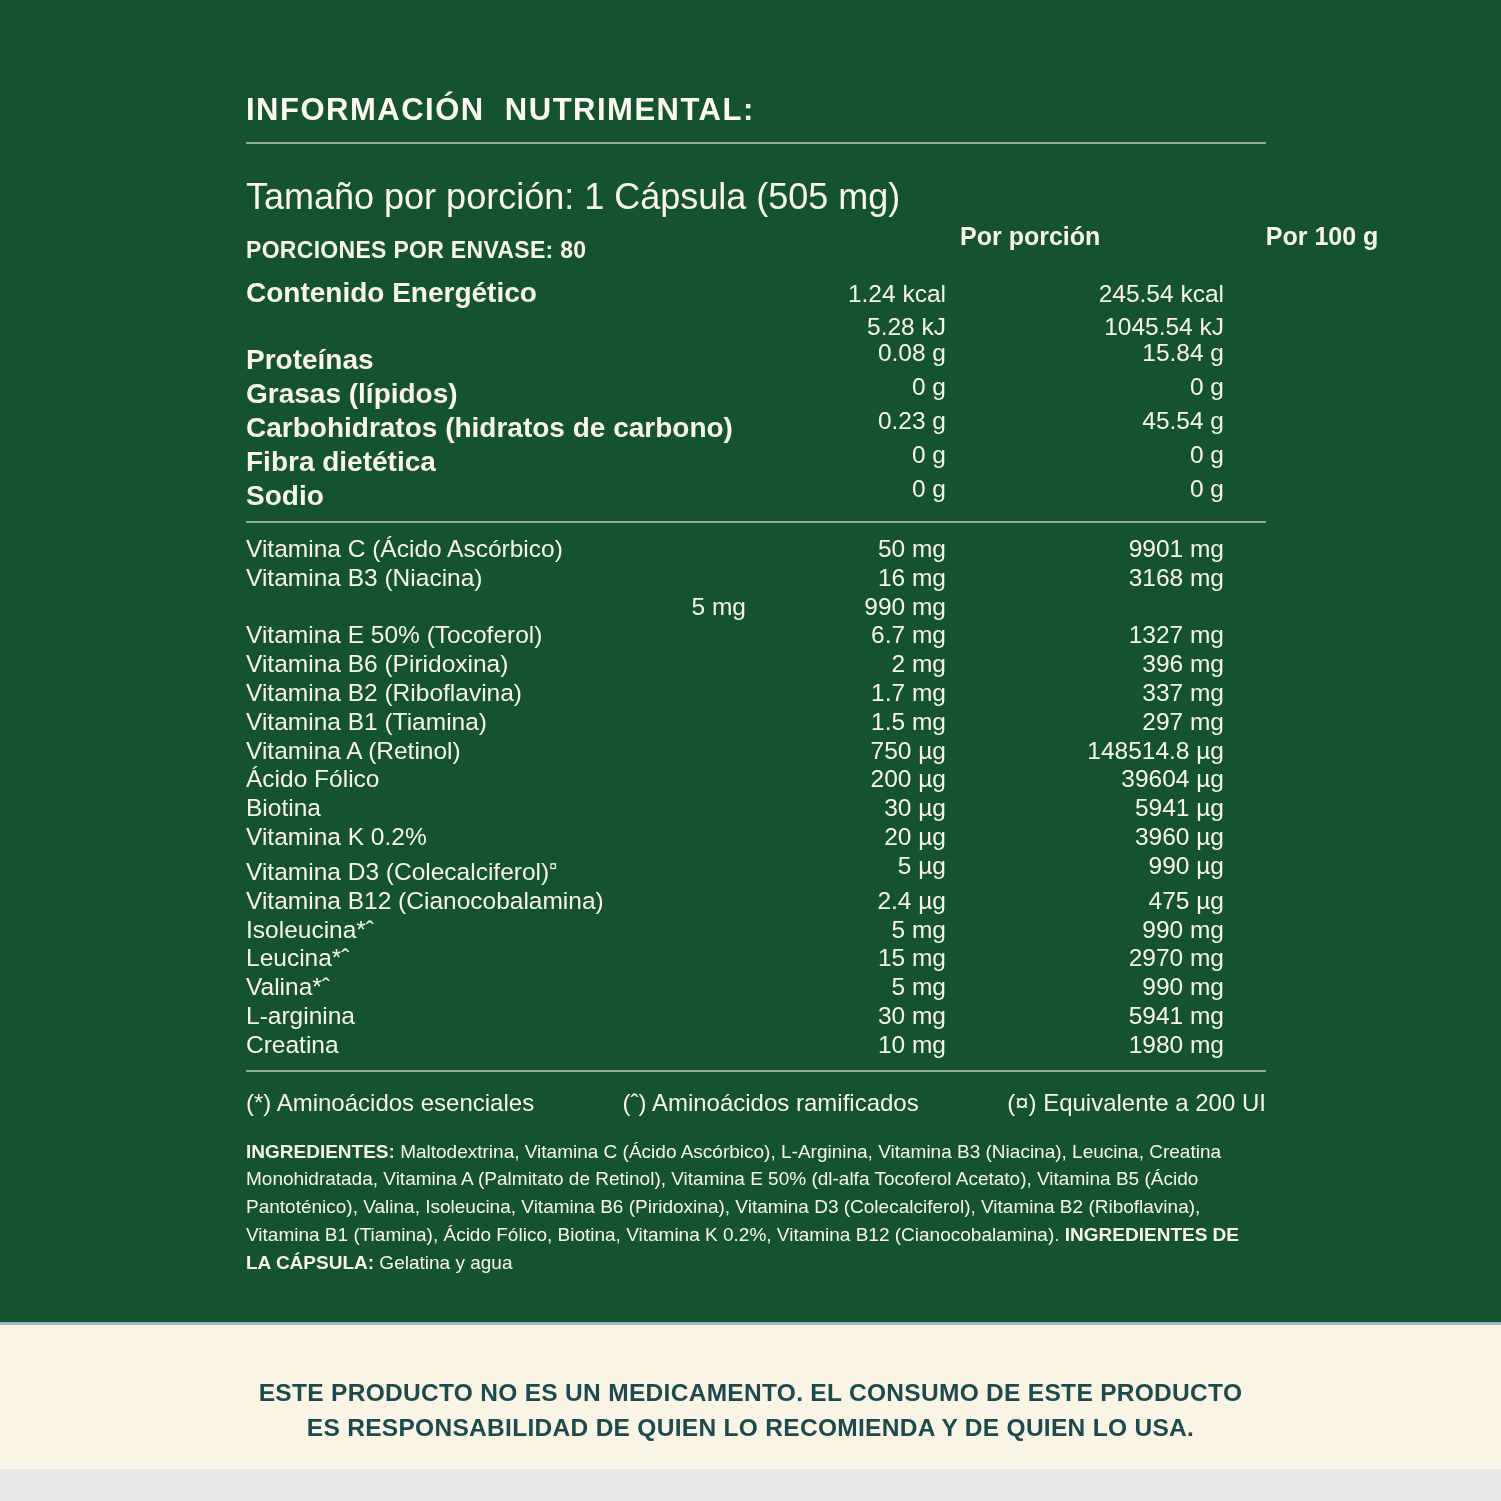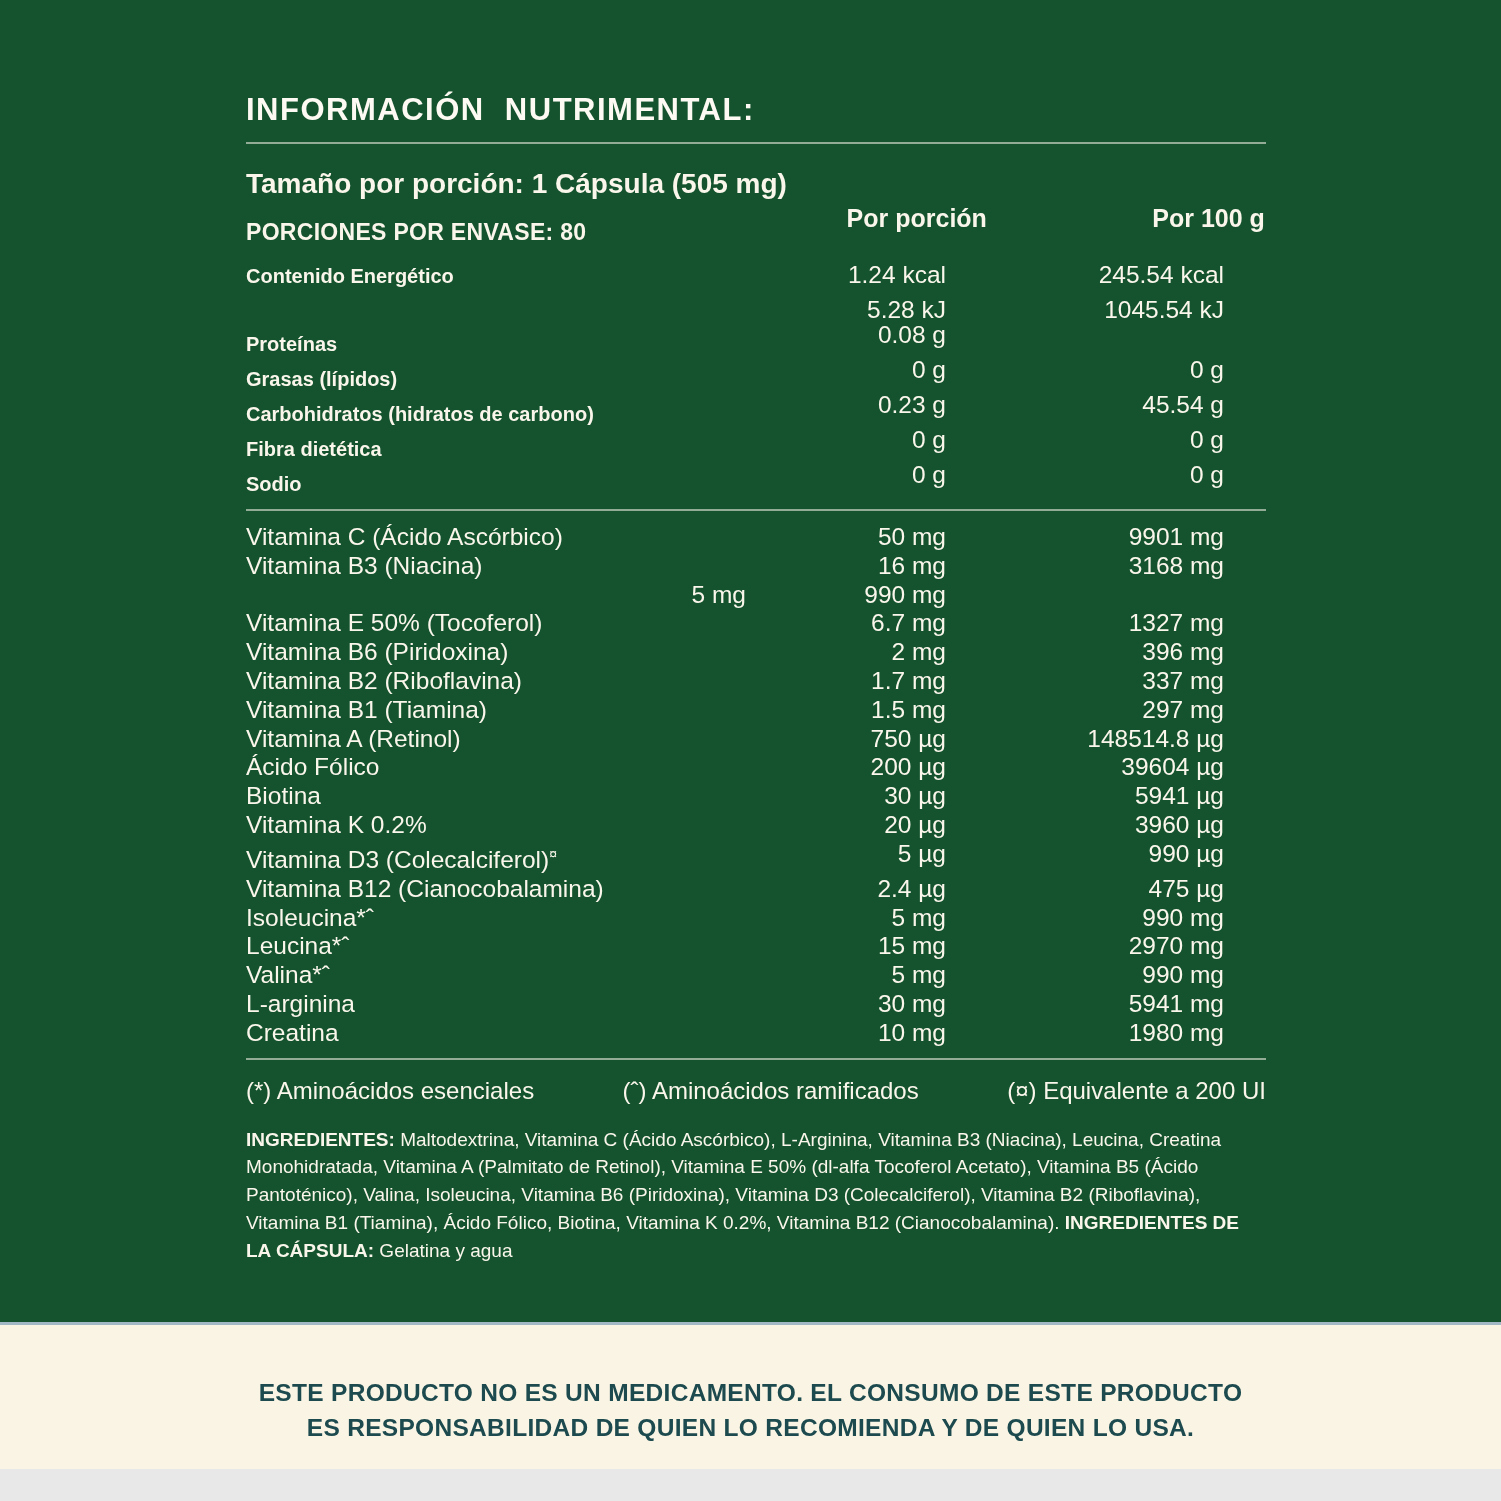--- a/index.html
+++ b/index.html
@@ -39,23 +39,23 @@
   .cols {
     display: grid;
     grid-template-columns: 1fr 200px 278px;
     padding-right: 42px;
   }
 
   
   .hdr { margin-top: 16px; align-items: start; }
   .serving-size {
     grid-column: 1;
-    font-size: 28px;
-    font-weight: bold;
-    margin-top: 8px;
+    font-size: 36px;
+    font-weight: normal;
+    margin-top: 16px;
     white-space: nowrap;
   }
   .quantity-header {
     grid-column: 2 / span 2;
     text-align: center;
     padding-left: 80px;
     font-size: 25px;
     font-weight: bold;
   }
   .servings-per-container {
@@ -68,21 +68,21 @@
   .col-head {
     font-size: 25px;
     font-weight: bold;
     text-align: right;
     padding-top: 4px;
   }
 
   
   .macros { margin-top: 12px; }
   .macro-row { line-height: 33px; align-items: baseline; }
-  .macro-label { font-size: 20px; font-weight: bold; }
+  .macro-label { font-size: 28px; font-weight: bold; }
   .macro-val { font-size: 24.5px; text-align: right; }
   .raised { position: relative; top: -8px; }
 
   
   .micros { margin-top: 12px; }
   .micro-row { line-height: 28.8px; }
   .micro-label { font-size: 24.5px; }
   .micro-label sup { font-size: 14px; }
   .micro-val { font-size: 24.5px; text-align: right; }
 
@@ -150,20 +150,21 @@
 
   <div class="cols macro-row">
     <div class="macro-label"></div>
     <div class="macro-val">5.28 kJ</div>
     <div class="macro-val">1045.54 kJ</div>
   </div>
 
   <div class="cols macro-row">
     <div class="macro-label">Proteínas</div>
     <div class="macro-val raised">0.08 g</div>
+    <div class="macro-val raised">15.84 g</div>
   </div>
 
   <div class="cols macro-row">
     <div class="macro-label">Grasas (lípidos)</div>
     <div class="macro-val raised">0 g</div>
     <div class="macro-val raised">0 g</div>
   </div>
 
   <div class="cols macro-row">
     <div class="macro-label">Carbohidratos (hidratos de carbono)</div>

